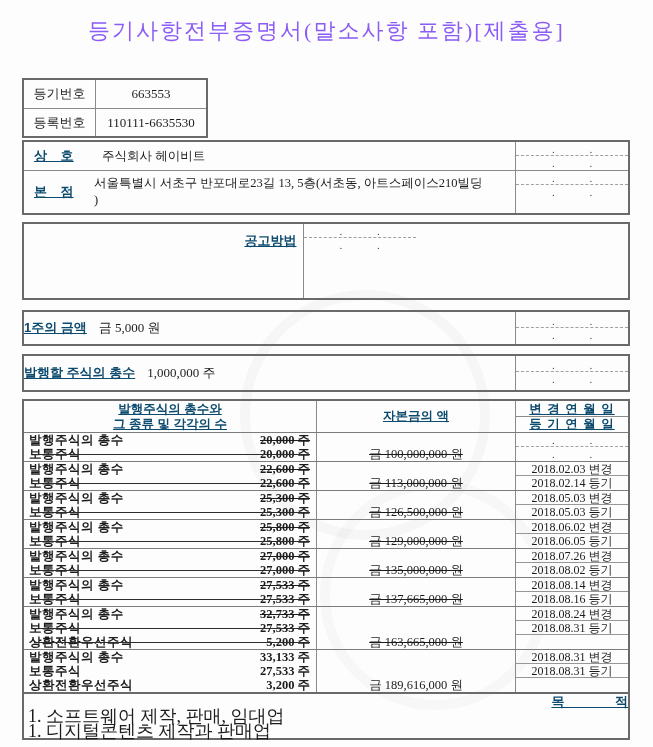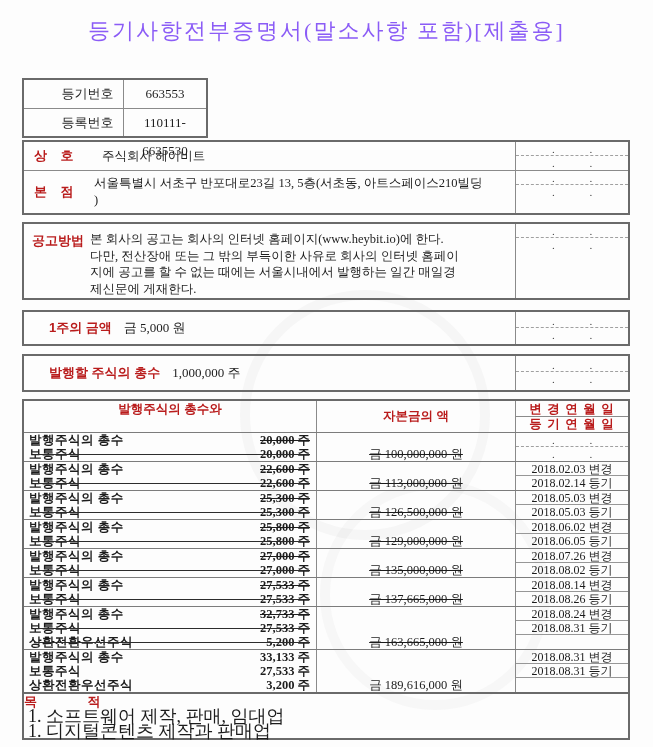--- a/index.html
+++ b/index.html
@@ -16,27 +16,27 @@
 
   .title{
     position:absolute;top:16px;left:0;width:653px;text-align:center;
     font-size:22px;letter-spacing:2px;color:#8b5cf6;
   }
 
   .box{position:absolute;left:22px;width:608px;border:2px solid #6a6a6a;background:transparent;}
 
   
   .regbox{top:78px;width:186px;}
-  .regrow{display:flex;height:28px;line-height:28px;font-size:13px;padding-left:28px;}
+  .regrow{display:flex;height:28px;line-height:28px;font-size:13px;}
   .regrow + .regrow{border-top:1px solid #8a8a8a;}
   .reglabel{width:72px;border-right:1px solid #8a8a8a;text-align:center;}
   .regval{flex:1;text-align:center;}
 
   
-  .gothic{font-family:"Liberation Sans","DejaVu Sans",sans-serif;font-weight:bold;font-size:13px;color:#b91c1c;}
+  .gothic{font-family:"Liberation Sans","DejaVu Sans",sans-serif;font-weight:bold;font-size:13px;color:#0c4a6e;text-decoration:underline;}
   .datecell{width:113px;border-left:1px solid #8a8a8a;flex:none;}
   .dotrow{height:14px;line-height:14px;text-align:center;font-size:11px;color:#444;word-spacing:32px;}
   .dotrow.dsh{border-bottom:1px dashed #a0a0a0;}
 
   .companybox{top:140px;}
   .secrow{display:flex;}
   .secrow + .secrow{border-top:1px solid #8a8a8a;}
   .seclabel{width:70px;padding-left:10px;flex:none;word-spacing:10px;display:flex;align-items:center;}
   .secrow1{height:28px;}
   .secrow1 .content{display:flex;align-items:center;margin-left:8px;}
@@ -45,21 +45,21 @@
   .addr{padding-top:4px;line-height:17px;white-space:nowrap;}
 
   .noticebox{top:222px;height:78px;display:flex;justify-content:center;}
   .noticebox .seclabel{width:66px;padding-left:8px;align-items:flex-start;padding-top:8px;display:block;}
   .noticebox .content{padding-top:7px;}
   .noticeline{line-height:16.5px;white-space:nowrap;font-size:12.5px;}
 
   .onerowbox{display:flex;}
   .parbox{top:310px;height:36px;}
   .authbox{top:354px;height:38px;}
-  .onerowbox .lhs{flex:1;display:flex;align-items:center;padding-left:25px;gap:12px;}
+  .onerowbox .lhs{flex:1;display:flex;align-items:center;padding-left:0;gap:12px;}
   .onerowbox .val{font-size:13px;}
   .onerowbox .datecell{padding-top:2px;}
 
   
   .tablebox{top:399px;}
   .thead{display:grid;grid-template-columns:292px 199px 113px;}
   .th1{padding-top:1px;}
   .thline{height:15px;line-height:15px;text-align:center;font-size:12.5px;}
   .th2{border-left:1px solid #8a8a8a;display:flex;align-items:center;justify-content:center;font-size:12.5px;}
   .th3{border-left:1px solid #8a8a8a;}
@@ -76,21 +76,21 @@
   .cap{height:14px;line-height:14px;text-align:center;font-size:12.5px;}
   .cap.struck{text-decoration:line-through;}
   .c3{border-left:1px solid #8a8a8a;}
   .drow{height:14px;line-height:14px;text-align:center;font-size:12px;}
   .drow.db{border-bottom:1px solid #979797;}
   .drow.ph{font-size:11px;word-spacing:32px;color:#444;}
   .drow.ph.db{border-bottom-style:dashed;border-bottom-color:#a0a0a0;}
 
   
   .objbox{top:692px;height:48px;}
-  .objtitle{height:15px;line-height:15px;text-align:left;white-space:pre;}
+  .objtitle{height:15px;line-height:15px;text-align:right;white-space:pre;}
   .objitem{height:15px;line-height:15px;padding-left:4px;font-size:18px;}
 </style>
 </head>
 <body>
 
 <div class="page">
   <div class="wm wm1"></div>
   <div class="wm wm2"></div>
 
   <div class="title">등기사항전부증명서(말소사항 포함)[제출용]</div>
@@ -123,26 +123,20 @@
       </div>
       <div class="datecell">
         <div class="dotrow dsh">. .</div>
         <div class="dotrow">. .</div>
       </div>
     </div>
   </div>
 
   <div class="box noticebox">
     <div class="seclabel gothic">공고방법</div>
-    <div class="content">
-      <div class="noticeline">본 회사의 공고는 회사의 인터넷 홈페이지(www.heybit.io)에 한다.</div>
-      <div class="noticeline">다만, 전산장애 또는 그 밖의 부득이한 사유로 회사의 인터넷 홈페이</div>
-      <div class="noticeline">지에 공고를 할 수 없는 때에는 서울시내에서 발행하는 일간 매일경</div>
-      <div class="noticeline">제신문에 게재한다.</div>
-    </div>
     <div class="datecell">
       <div class="dotrow dsh">. .</div>
       <div class="dotrow">. .</div>
     </div>
   </div>
 
   <div class="box onerowbox parbox">
     <div class="lhs">
       <span class="gothic">1주의 금액</span>
       <span class="val">금 5,000 원</span>
@@ -161,20 +155,21 @@
     <div class="datecell">
       <div class="dotrow dsh">. .</div>
       <div class="dotrow">. .</div>
     </div>
   </div>
 
   <div class="box tablebox">
     <div class="thead">
       <div class="th1 gothic">
         <div class="thline">발행주식의 총수와</div>
+        <div class="thline">그 종류 및 각각의 수</div>
       </div>
       <div class="th2 gothic">자본금의 액</div>
       <div class="th3 gothic">
         <div class="thline r1">변 경 연 월 일</div>
         <div class="thline">등 기 연 월 일</div>
       </div>
     </div>
     <div>
         <div class="entry">
           <div class="c1">
@@ -280,21 +275,21 @@
             <div class="srow sa">
               <span class="slbl">보통주식</span>
               <span class="val">27,533 주</span>
             </div>
           </div>
           <div class="c2">
             <div class="cap struck">금 137,665,000 원</div>
           </div>
           <div class="c3">
             <div class="drow db">2018.08.14 변경</div>
-            <div class="drow">2018.08.26 등기</div>
+            <div class="drow">2018.08.16 등기</div>
           </div>
         </div>
         <div class="entry">
           <div class="c1">
             <div class="srow sv">
               <span class="slbl">발행주식의 총수</span>
               <span class="val">32,733 주</span>
             </div>
             <div class="srow sa">
               <span class="slbl">보통주식</span>

